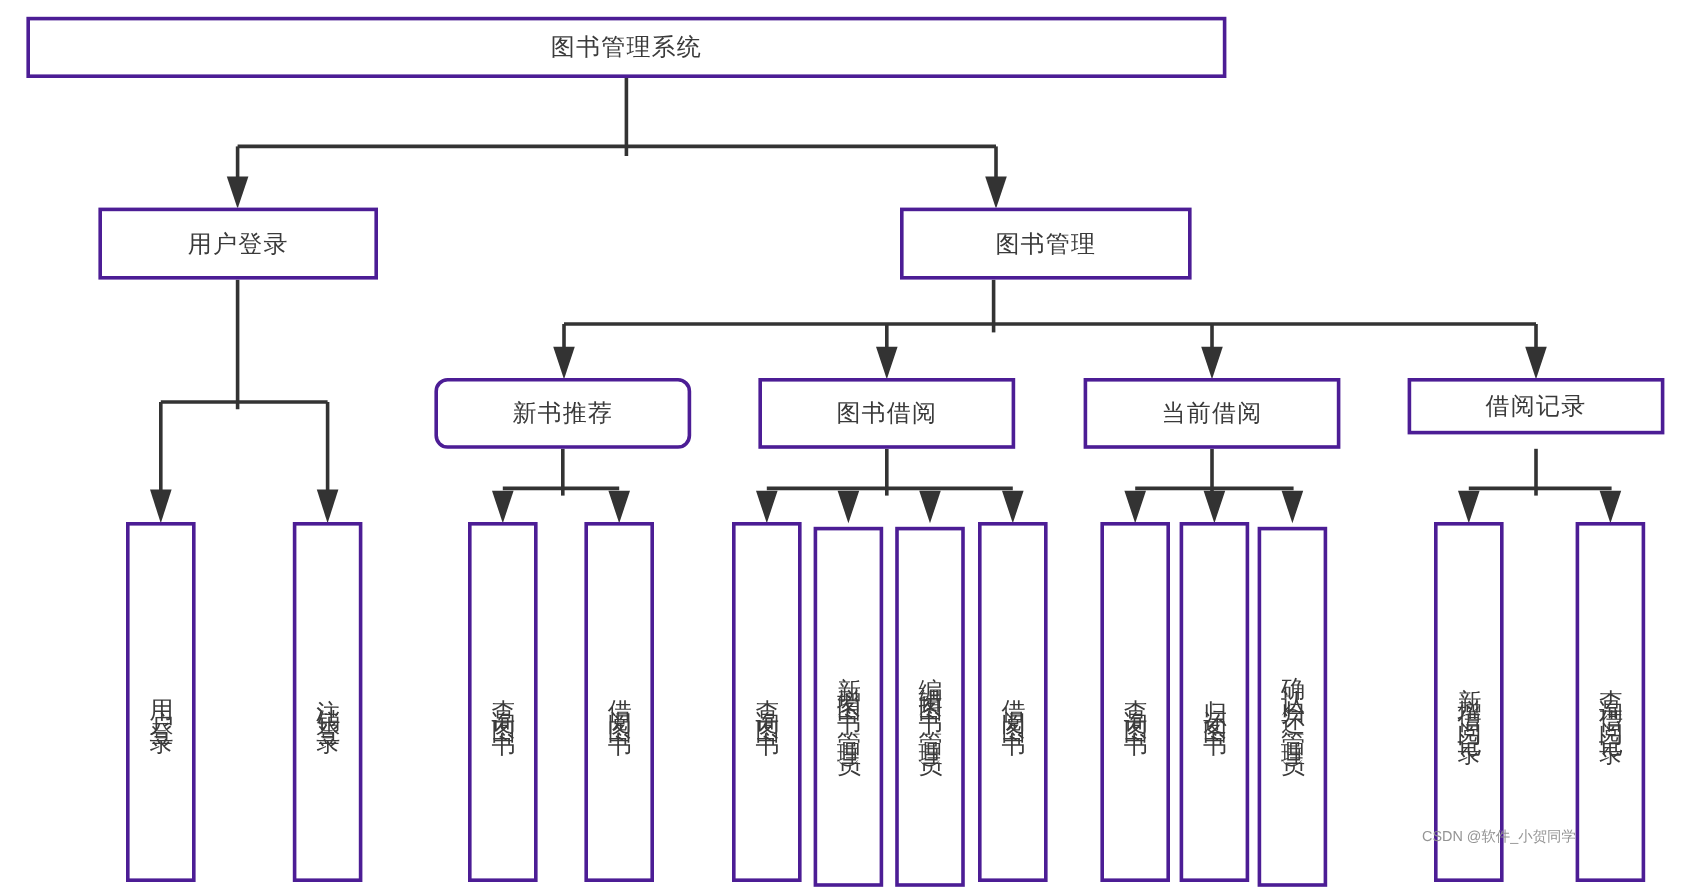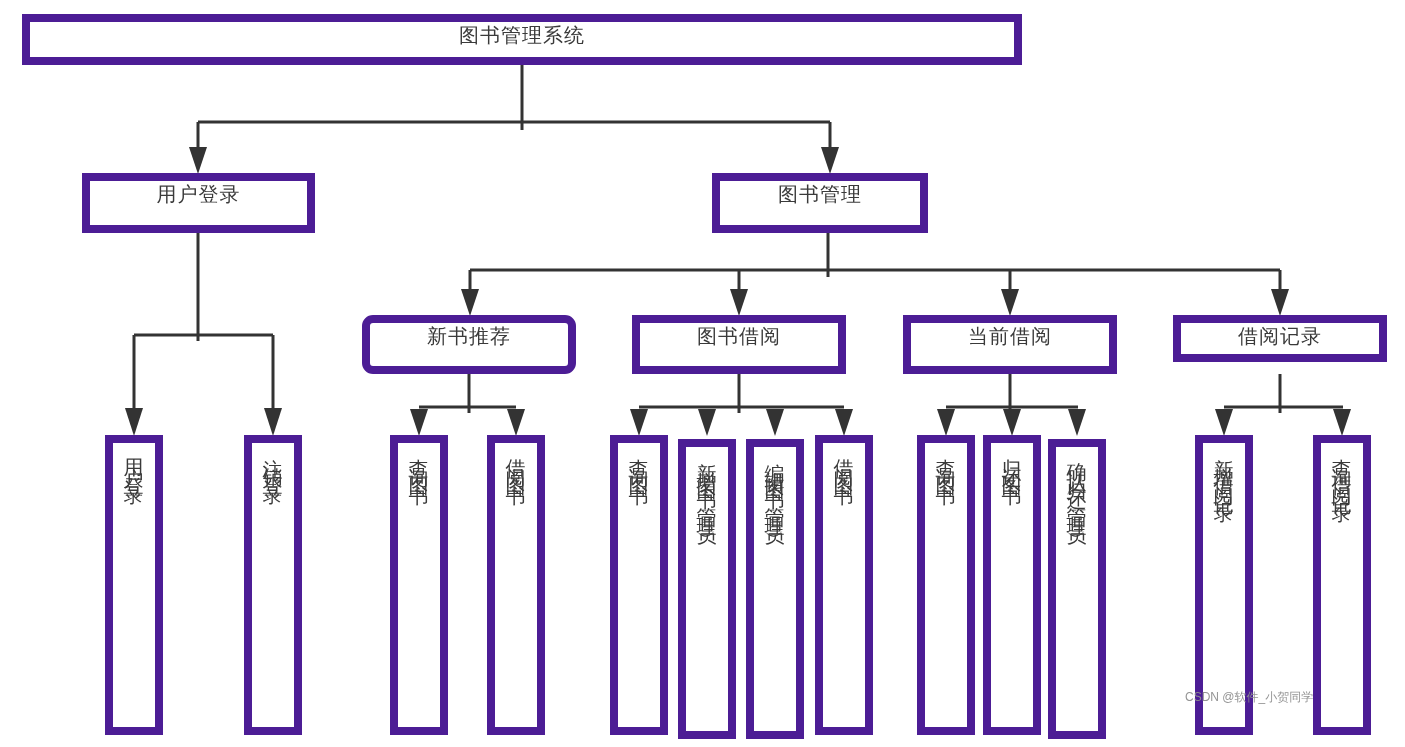--- a/index.html
+++ b/index.html
@@ -4,31 +4,31 @@
 <style>
   html,body{margin:0;padding:0;background:#ffffff;}
   .stage{
     position:relative;width:1405px;height:747px;background:#ffffff;
     font-family:"Liberation Sans","DejaVu Sans",sans-serif;
     color:#3a3a3a;overflow:hidden;
   }
   .connectors{position:absolute;left:0;top:0;width:1405px;height:747px;}
   .box{
     position:absolute;box-sizing:border-box;background:#ffffff;
-    border:8px solid #4c1d95;display:flex;align-items:flex-start;justify-content:center;
+    border:3px solid #4c1d95;display:flex;align-items:center;justify-content:center;
   }
   .box-h span{font-size:20px;letter-spacing:1px;color:#3a3a3a;white-space:nowrap;}
   .box-v span{
     writing-mode:vertical-rl;text-orientation:mixed;
     font-size:20px;line-height:1.1;letter-spacing:9px;color:#3a3a3a;white-space:nowrap;
   }
   
   .n-root{left:22px;top:14px;width:1000px;height:51px;}
   .n-user-login{left:82px;top:173px;width:233px;height:60px;}
-  .n-book-mgmt{left:712px;top:173px;width:216px;height:60px;}
+  .n-book-mgmt{left:750px;top:173px;width:243px;height:60px;}
   .n-newbook{left:362px;top:315px;width:214px;height:59px;border-radius:11px;}
   .n-borrow{left:632px;top:315px;width:214px;height:59px;}
   .n-current{left:903px;top:315px;width:214px;height:59px;}
   .n-records{left:1173px;top:315px;width:214px;height:47px;}
   .leaf{top:435px;width:58px;height:300px;}
   .leaf.shift{top:439px;}
   .l0{left:105px;} .l1{left:244px;}
   .l2{left:390px;} .l3{left:487px;}
   .l4{left:610px;} .l5{left:678px;} .l6{left:746px;} .l7{left:815px;}
   .l8{left:917px;} .l9{left:983px;} .l10{left:1048px;}

